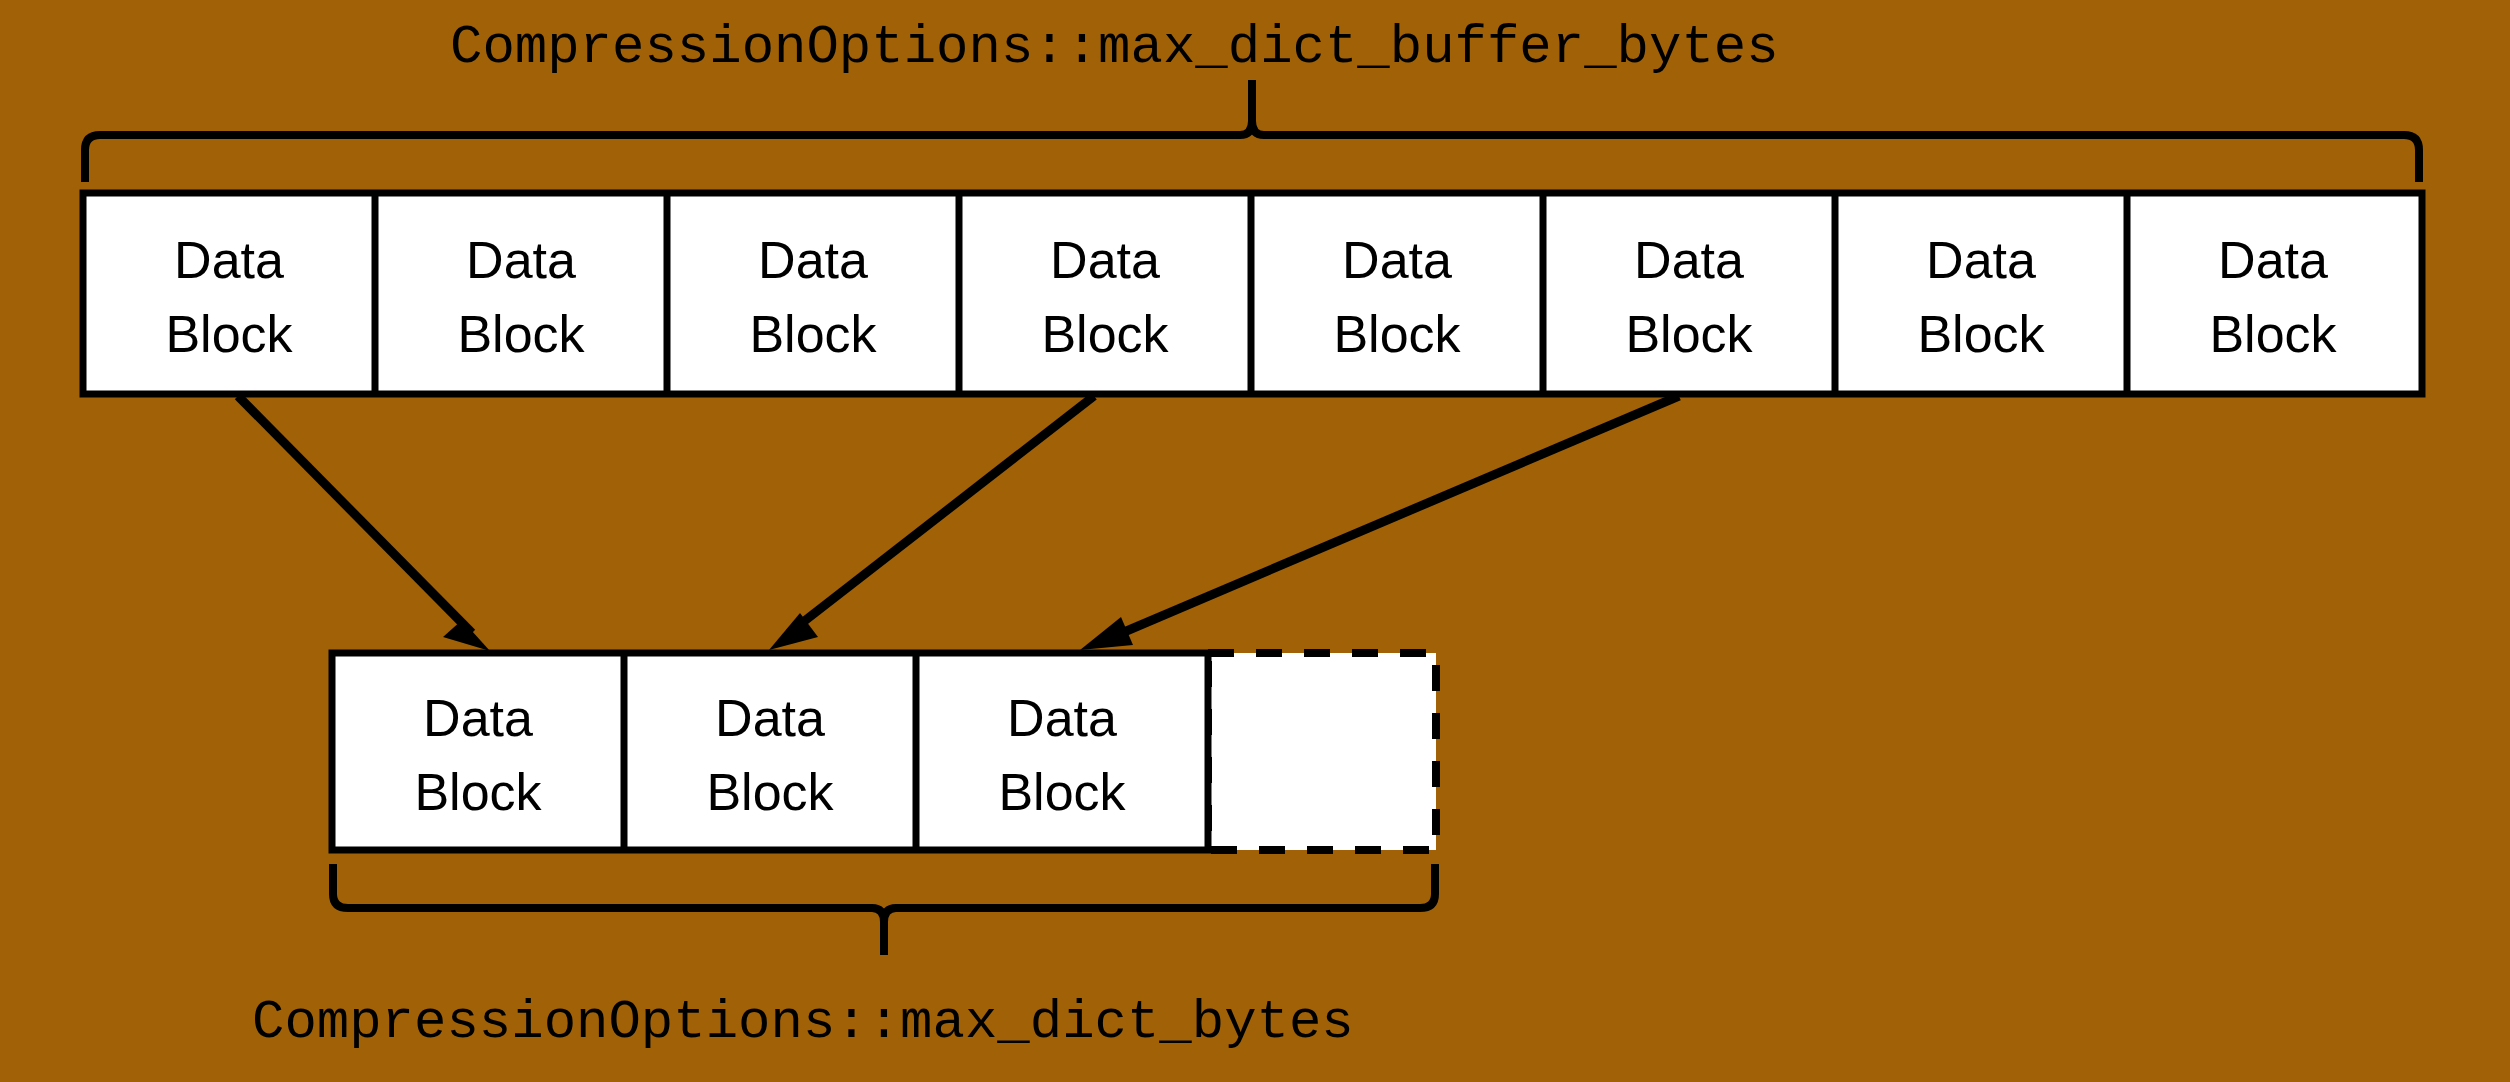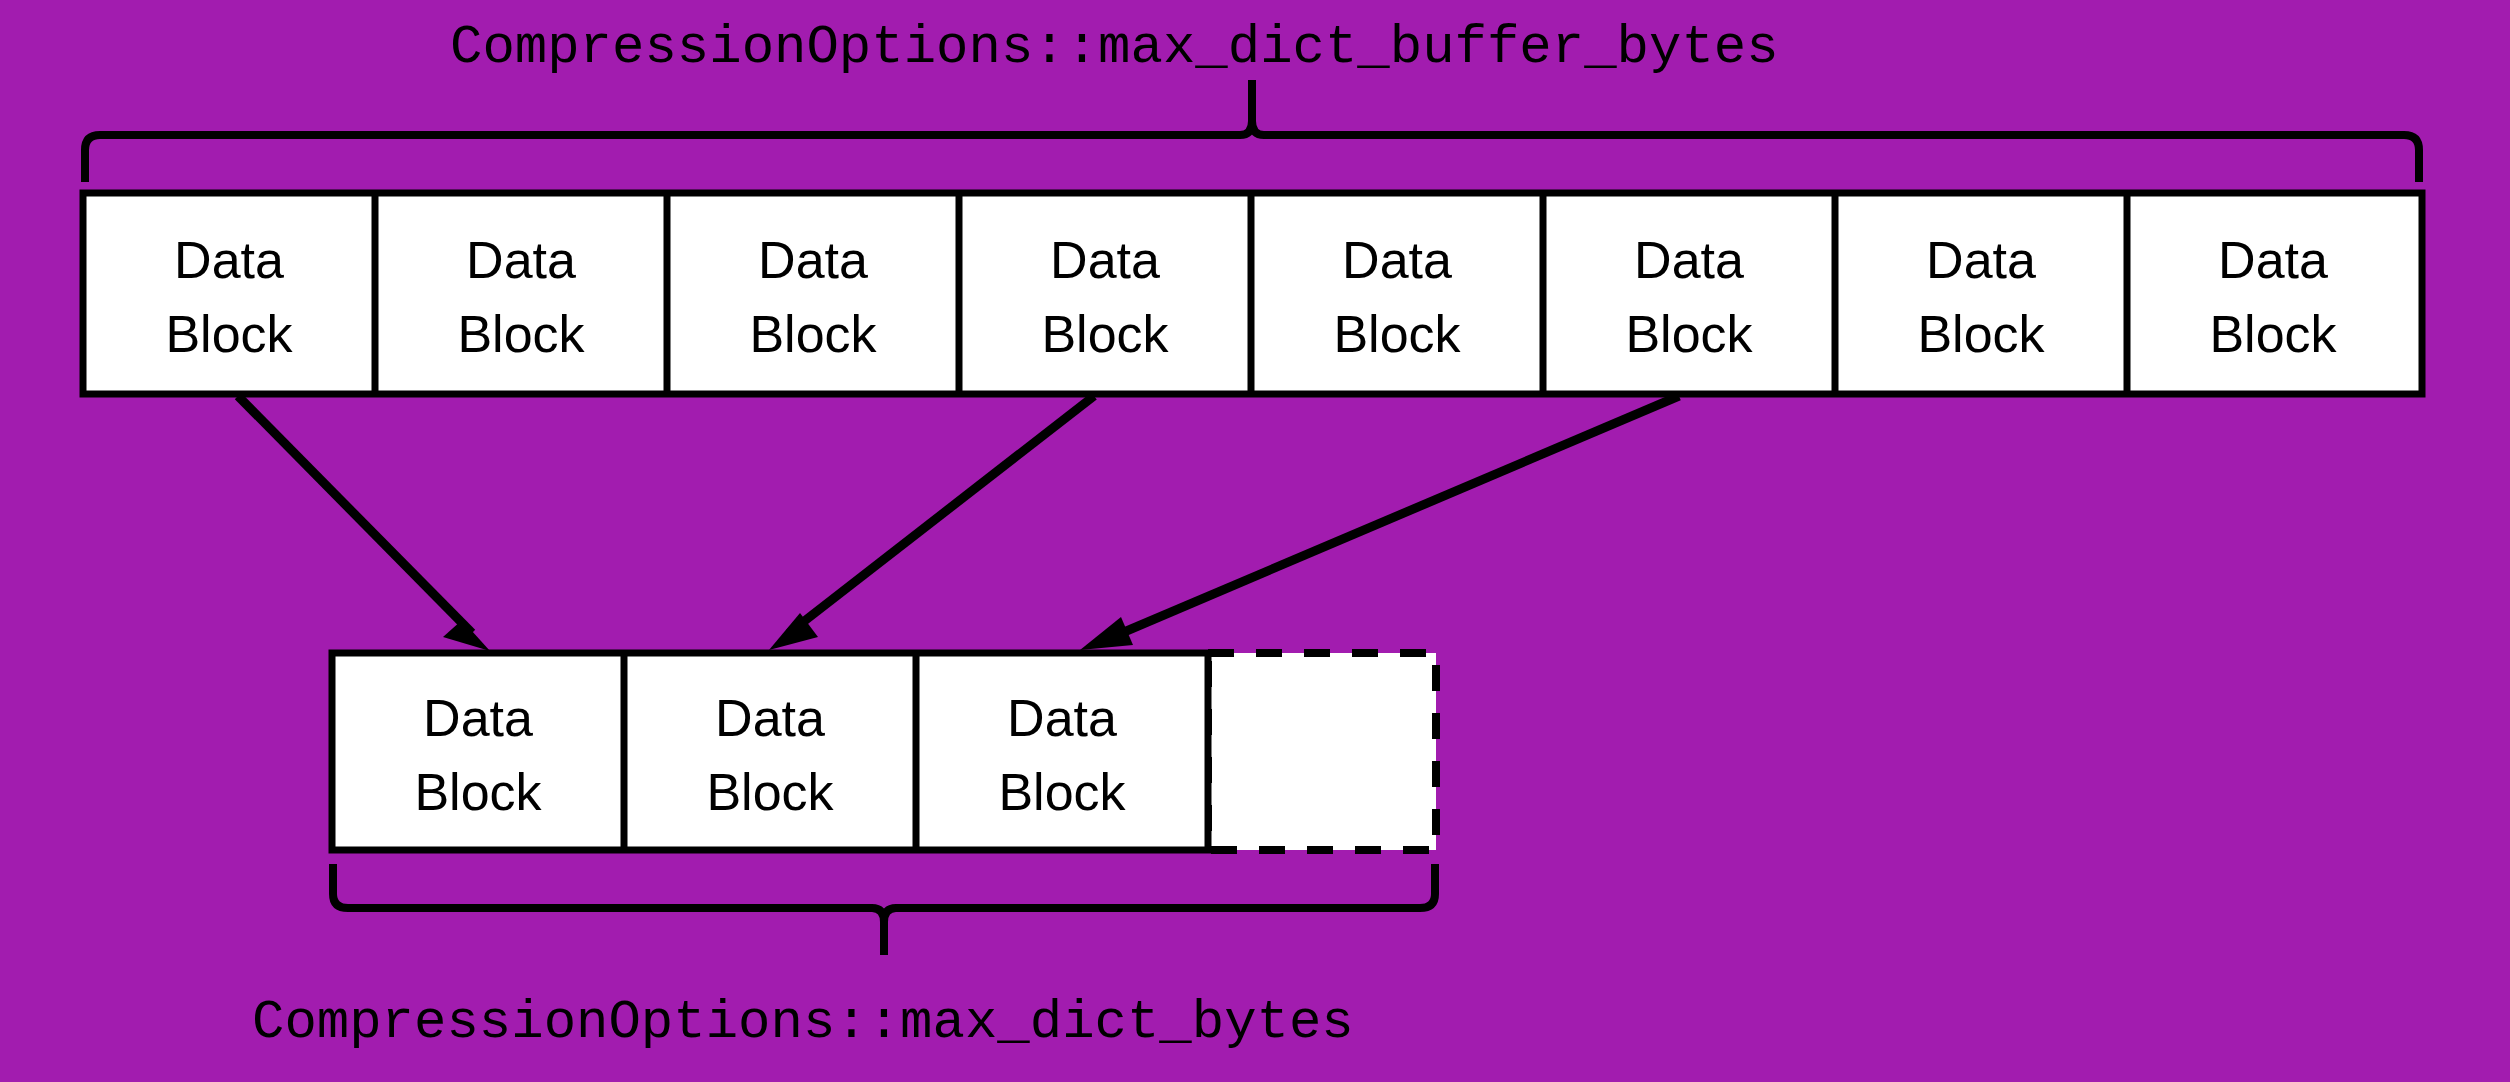--- a/index.html
+++ b/index.html
@@ -7,21 +7,21 @@
     padding: 0;
     background: #ffffff;
   }
   body {
     font-family: "Liberation Sans", sans-serif;
   }
   #canvas {
     position: relative;
     width: 2510px;
     height: 1082px;
-    background: #a21caf;
+    background: #a16207;
     overflow: hidden;
   }
   #diagram-svg {
     position: absolute;
     left: 0;
     top: 0;
     width: 2510px;
     height: 1082px;
   }
   .mono-label {

